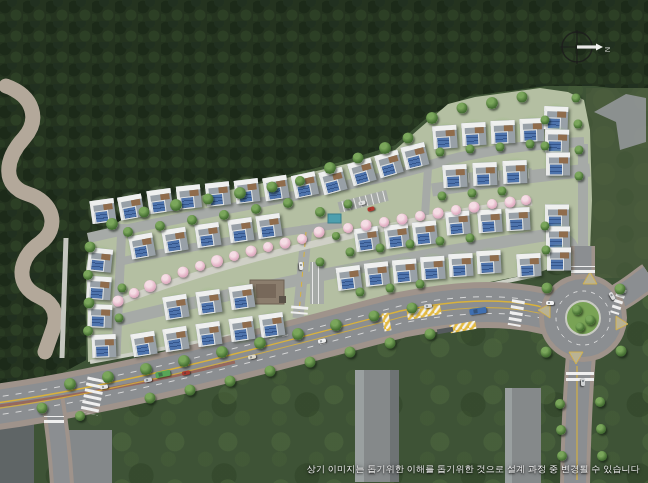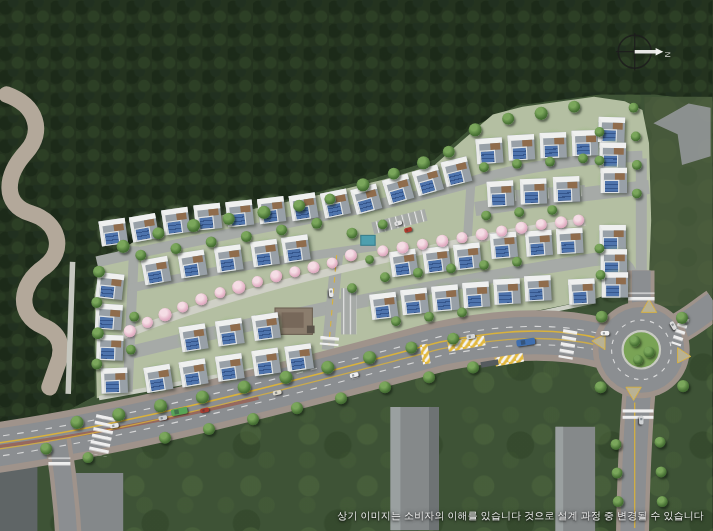--- a/index.html
+++ b/index.html
@@ -575,14 +575,14 @@
   <svg id="compass" viewBox="0 0 72 48">
     <g transform="translate(25,23)">
       <circle r="15" fill="none" stroke="#1c1c1c" stroke-width="1.4" opacity=".85"></circle>
       <path d="M-17,0 L17,0 M0,-17 L0,17" stroke="#1c1c1c" stroke-width="1.2" opacity=".85"></path>
       <path d="M0,-1.6 L21,-1.6 L21,1.6 L0,1.6 Z" fill="#e8e8e6"></path>
       <path d="M19,-3.4 L26,0 L19,3.4 Z" fill="#f2f2f0"></path>
       <text x="30" y="2.5" font-size="7" fill="#d8d8d4" transform="rotate(90 30 0)">N</text>
     </g>
   </svg>
 
-  <div id="caption">상기 이미지는 소비자의 이해를 있습니다 것으로 설계 과정 중 변경될 수 있습니다</div>
+  <div id="caption">상기 이미지는 돕기위한 이해를 돕기위한 것으로 설계 과정 중 변경될 수 있습니다</div>
 </div>
 
 </body></html>

